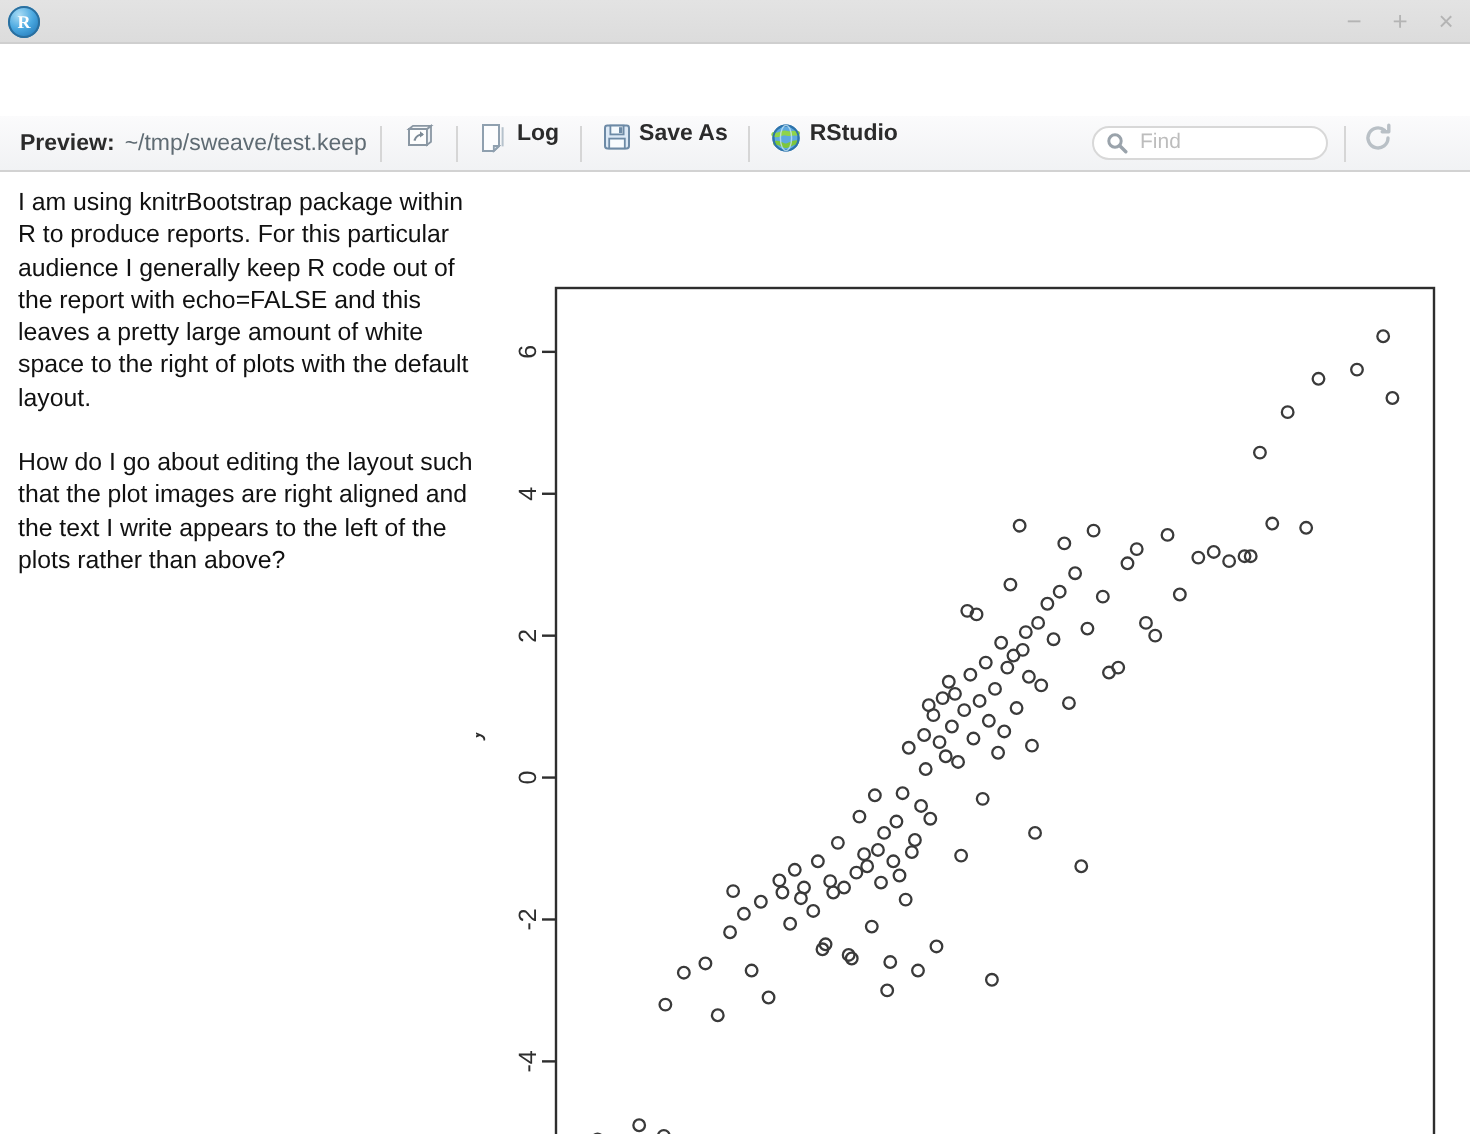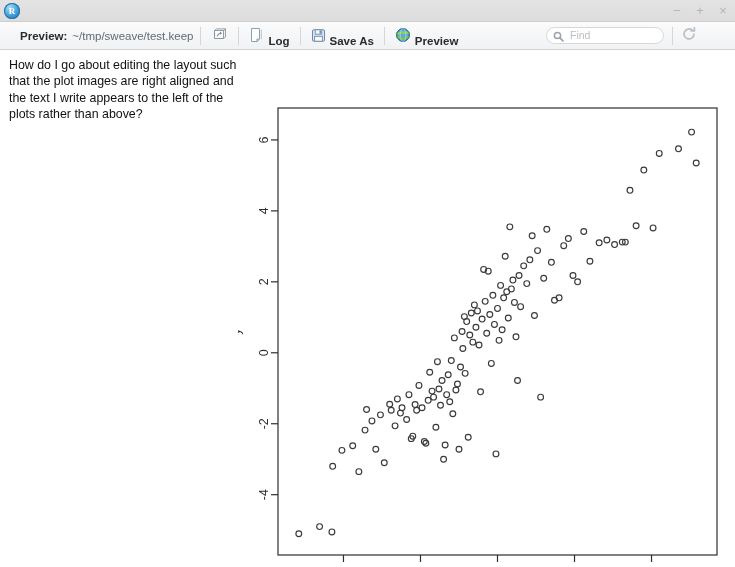--- a/index.html
+++ b/index.html
@@ -66,22 +66,23 @@
   }
 
   
   #toolbar {
     position: relative;
     height: 28px;
     background: linear-gradient(to bottom, #fbfbfc 0%, #f1f2f4 100%);
     border-bottom: 1px solid #d2d2d2;
     display: flex;
     align-items: center;
-    padding-left: 20px;
+    padding-left: 10px;
     box-sizing: border-box;
+    margin-top: 36px;
   }
   .tb-label {
     font-size: 11.5px;
     font-weight: bold;
     color: #2b2b2b;
     white-space: nowrap;
   }
   .tb-path {
     font-size: 11.5px;
     color: #5f6b73;
@@ -89,21 +90,21 @@
     white-space: nowrap;
   }
   .tb-sep {
     width: 1px;
     height: 18px;
     background: #d6d6d6;
     margin: 0 7px;
   }
   .tb-item {
     display: flex;
-    align-items: flex-end;
+    align-items: flex-start;
     height: 22px;
     padding: 0 3px;
     cursor: default;
   }
   .tb-item .tb-text {
     font-size: 11.5px;
     font-weight: bold;
     color: #2b2b2b;
     margin-left: 4px;
     white-space: nowrap;
@@ -235,21 +236,21 @@
   <div class="tb-item">
     <span class="ico">
       <svg width="16" height="16" viewBox="0 0 16 16">
         <circle cx="8" cy="8" r="6.3" fill="#5ea9e0" stroke="#2d74ac" stroke-width="1"></circle>
         <path d="M1.9 6.2 c2.4 1.2 4.2 -1.6 6.4 -0.6 c1.6 0.7 3.0 -0.4 5.5 0.1" fill="none" stroke="#8fd44a" stroke-width="2.4" stroke-linecap="round"></path>
         <path d="M2.6 10.6 c2.6 -0.9 3.6 1.8 5.8 1.2 c1.8 -0.5 2.6 -1.5 4.8 -1.6" fill="none" stroke="#7ec63c" stroke-width="2.2" stroke-linecap="round"></path>
         <circle cx="8" cy="8" r="6.3" fill="none" stroke="#2d74ac" stroke-width="1"></circle>
         <ellipse cx="8" cy="8" rx="2.8" ry="6.3" fill="none" stroke="#bfe2f5" stroke-width="0.7" opacity="0.8"></ellipse>
       </svg>
     </span>
-    <span class="tb-text">Preview</span>
+    <span class="tb-text">RStudio</span>
   </div>
 
   <div id="find-wrap">
     <div id="find-box">
       <span class="ico">
         <svg width="11" height="11" viewBox="0 0 11 11">
           <circle cx="4.5" cy="4.5" r="3.1" fill="none" stroke="#9aa3ab" stroke-width="1.5"></circle>
           <path d="M6.9 6.9 L9.9 9.9" stroke="#9aa3ab" stroke-width="1.7" stroke-linecap="round"></path>
         </svg>
       </span>
@@ -263,20 +264,21 @@
           <path d="M13.4 1.6 L13.4 4.9 L10.1 4.9" fill="none" stroke="#b9c0c6" stroke-width="1.7" stroke-linecap="round" stroke-linejoin="round"></path>
         </svg>
       </span>
     </span>
   </div>
 </div>
 
 <div id="content">
 
   <div id="prose">
+    <p>I am using knitrBootstrap package within R to produce reports. For this particular audience I generally keep R code out of the report with echo=FALSE and this leaves a pretty large amount of white space to the right of plots with the default layout.</p>
     <p>How do I go about editing the layout such that the plot images are right aligned and the text I write appears to the left of the plots rather than above?</p>
   </div>
 
   <div id="plot">
     <svg id="plot-svg" width="497" height="518" viewBox="0 0 497 518">
         <rect x="40" y="58" width="439" height="447" fill="none" stroke="#2e2e2e" stroke-width="1.2"></rect>
         <line x1="105.46491228070177" y1="505" x2="105.46491228070177" y2="512" stroke="#2e2e2e" stroke-width="1.2"></line>
         <text x="105.46491228070177" y="526" fill="#2e2e2e" font-size="12.5" font-family="Liberation Sans, sans-serif" text-anchor="middle">-2</text>
         <line x1="182.48245614035088" y1="505" x2="182.48245614035088" y2="512" stroke="#2e2e2e" stroke-width="1.2"></line>
         <text x="182.48245614035088" y="526" fill="#2e2e2e" font-size="12.5" font-family="Liberation Sans, sans-serif" text-anchor="middle">-1</text>

